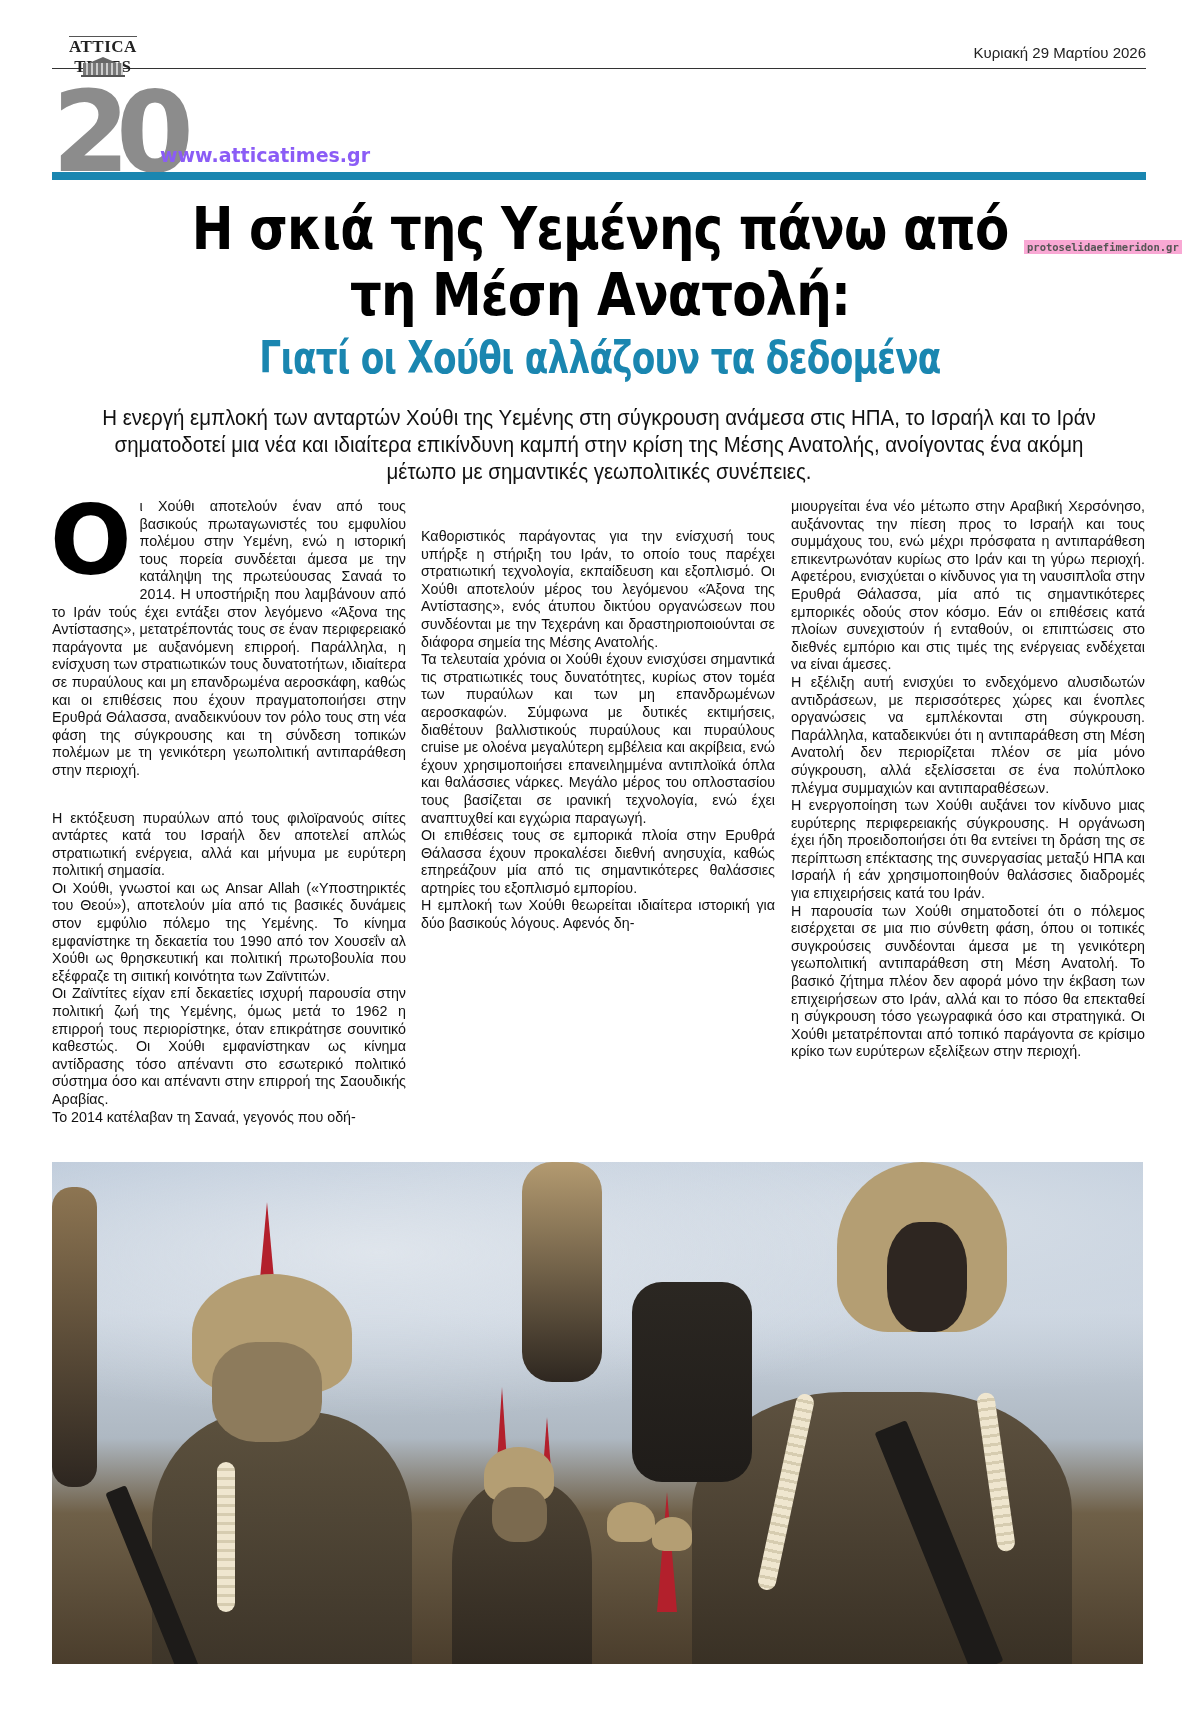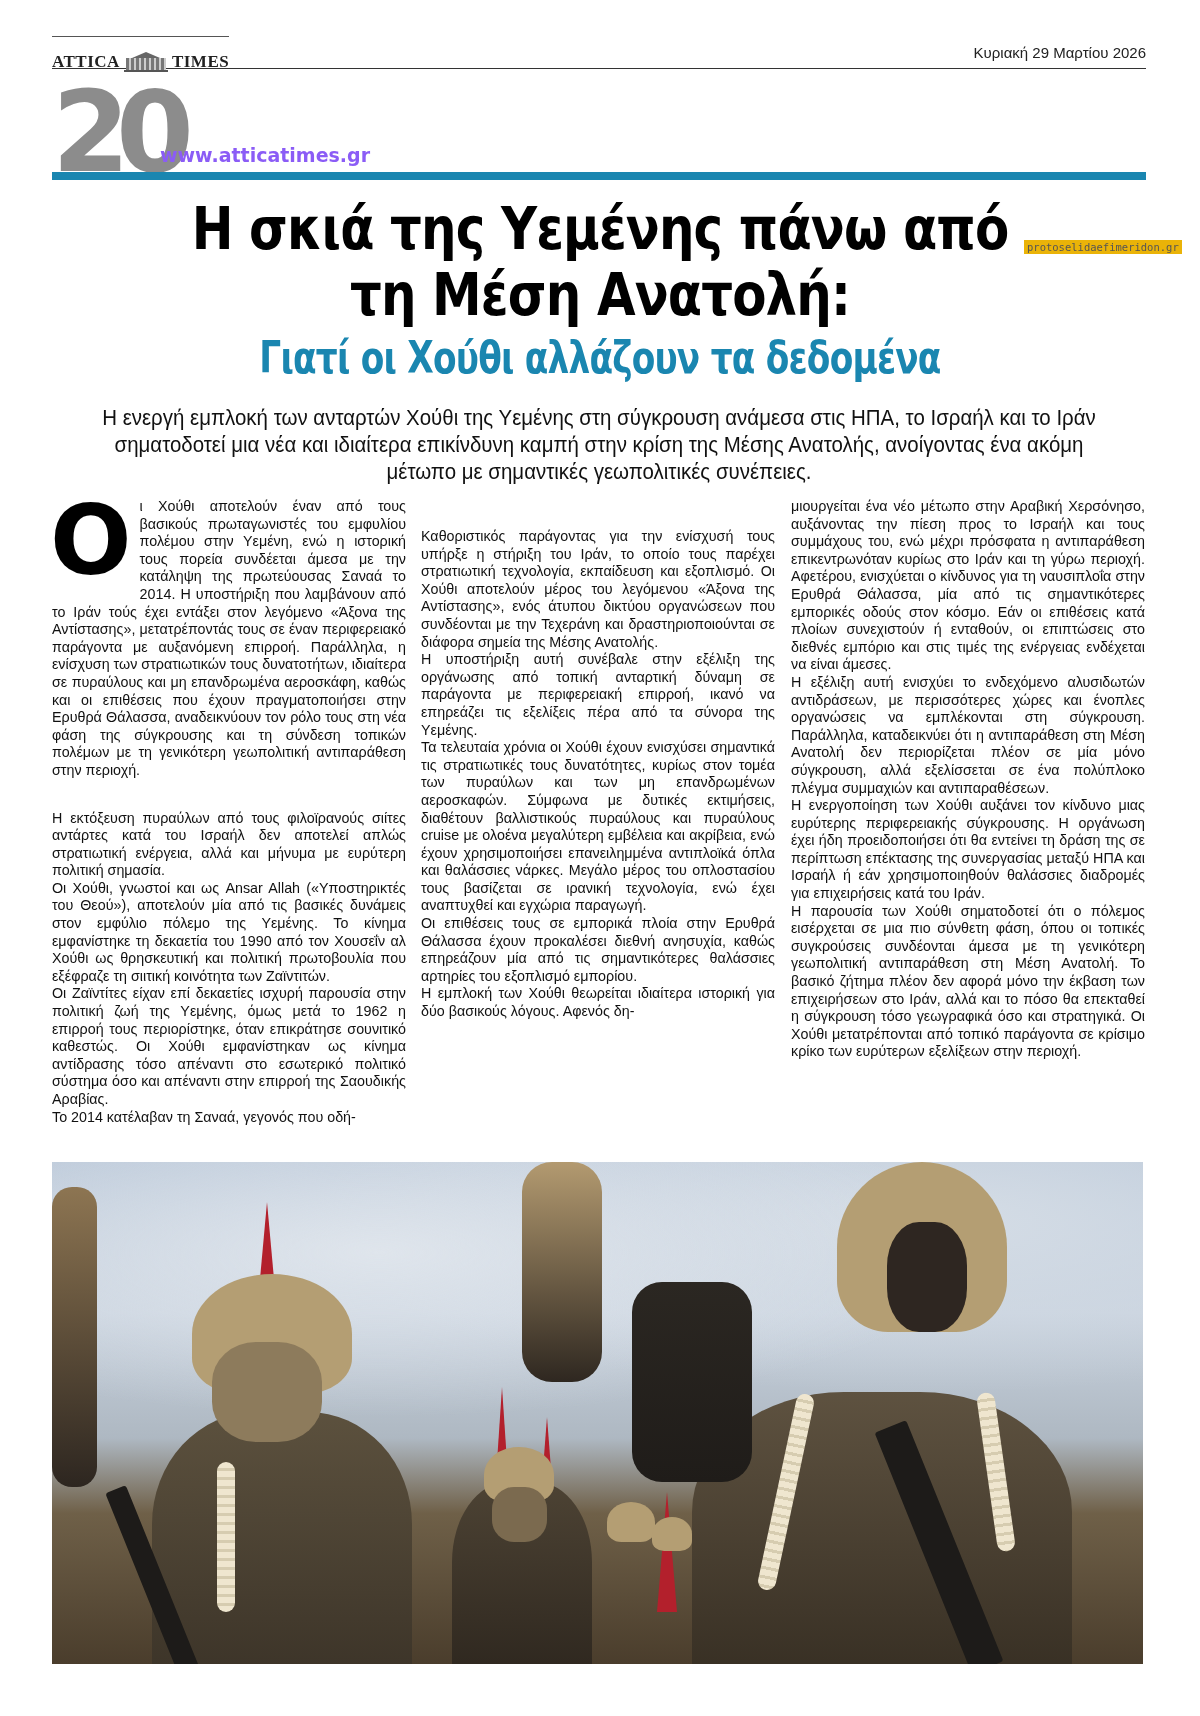--- a/index.html
+++ b/index.html
@@ -1,36 +1,36 @@
 <!DOCTYPE html>
 <html><head>
 <meta charset="utf-8">
 <style>
   html, body { margin: 0; padding: 0; background: #ffffff; }
   body { width: 1200px; height: 1716px; position: relative; overflow: hidden; font-family: "Liberation Sans", sans-serif; color: #111; }
 
   
   .masthead { position: absolute; left: 52px; top: 36px; width: 1094px; height: 32px; border-bottom: 1.5px solid #333; }
-  .logo { position: absolute; left: 0; top: 0; height: 30px; display: flex; align-items: center; border-top: 1.5px solid #555; padding-top: 10px; }
+  .logo { position: absolute; left: 17px; top: 0; height: 30px; display: flex; align-items: center; border-top: 1.5px solid #555; padding-top: 0; flex-direction: column; }
   .logo-word { font-family: "Liberation Serif", serif; font-weight: bold; font-size: 17px; letter-spacing: 0.5px; color: #222; }
   .logo-temple { width: 44px; height: 20px; margin: 0 4px; position: relative; }
   .temple-roof { position: absolute; left: 8px; top: 0; width: 28px; height: 0; border-left: 14px solid transparent; border-right: 14px solid transparent; border-bottom: 6px solid #666; box-sizing: border-box; }
   .temple-cols { position: absolute; left: 2px; top: 6px; width: 40px; height: 12px; background: repeating-linear-gradient(90deg, #777 0 3px, #ccc 3px 5px); }
   .temple-base { position: absolute; left: 0; top: 18px; width: 44px; height: 2px; background: #555; }
   .date { position: absolute; right: 0; top: 8px; font-size: 15px; color: #222; }
 
   
   .page-num { position: absolute; left: 52px; top: 76px; font-family: "DejaVu Sans", sans-serif; font-weight: bold; font-size: 112px; line-height: 1; color: #8c8c8c; letter-spacing: -14px; }
   .site-url { position: absolute; left: 160px; top: 144px; font-family: "DejaVu Sans", sans-serif; font-weight: bold; font-size: 19px; color: #8b5cf6; }
   .blue-rule { position: absolute; left: 52px; top: 172px; width: 1094px; height: 8px; background: #1a86b0; }
 
   
   .headline { position: absolute; left: 40px; top: 196px; width: 1120px; text-align: center; font-family: "DejaVu Sans", sans-serif; font-weight: bold; font-size: 58px; line-height: 66px; color: #000; transform: scaleX(0.86); transform-origin: center top; letter-spacing: -1px; }
   .subheadline { position: absolute; left: 40px; top: 332px; width: 1120px; text-align: center; font-family: "DejaVu Sans", sans-serif; font-weight: bold; font-size: 44px; line-height: 52px; color: #1a86b0; transform: scaleX(0.78); transform-origin: center top; letter-spacing: -1px; }
-  .watermark { position: absolute; left: 1024px; top: 240px; background: #eab308; padding: 1px 3px; font-family: "DejaVu Sans Mono", monospace; font-weight: normal; font-size: 10.5px; color: #555; }
+  .watermark { position: absolute; left: 1024px; top: 240px; background: #f9a8d4; padding: 1px 3px; font-family: "DejaVu Sans Mono", monospace; font-weight: bold; font-size: 10.5px; color: #555; }
 
   .lede { position: absolute; left: 52px; top: 404px; width: 1094px; text-align: center; font-size: 22px; line-height: 27px; color: #111; transform: scaleX(0.93); transform-origin: center top; }
 
   
   .columns { position: absolute; top: 498px; left: 52px; width: 1094px; height: 660px; }
   .col { position: absolute; top: 0; width: 354px; font-size: 14.3px; line-height: 17.6px; text-align: justify; color: #111; hyphens: manual; }
   .col p { margin: 0; }
   .col p.gap { margin-top: 30px; }
   .col1 { left: 0; }
   .col2 { left: 369px; }
@@ -82,21 +82,20 @@
     <p>
       <span class="dropcap">Ο</span><span>ι Χούθι αποτελούν έναν από τους βασικούς πρωταγωνιστές του εμφυλίου πολέμου στην Υεμένη, ενώ η ιστορική τους πορεία συνδέεται άμεσα με την κατάληψη της πρωτεύουσας Σαναά το 2014. Η υποστήριξη που λαμβάνουν από το Ιράν τούς έχει εντάξει στον λεγόμενο «Άξονα της Αντίστασης», μετατρέποντάς τους σε έναν περιφερειακό παράγοντα με αυξανόμενη επιρροή. Παράλληλα, η ενίσχυση των στρατιωτικών τους δυνατοτήτων, ιδιαίτερα σε πυραύλους και μη επανδρωμένα αεροσκάφη, καθώς και οι επιθέσεις που έχουν πραγματοποιήσει στην Ερυθρά Θάλασσα, αναδεικνύουν τον ρόλο τους στη νέα φάση της σύγκρουσης και τη σύνδεση τοπικών πολέμων με τη γενικότερη γεωπολιτική αντιπαράθεση στην περιοχή.</span>
     </p>
     <p class="gap">Η εκτόξευση πυραύλων από τους φιλοϊρανούς σιίτες αντάρτες κατά του Ισραήλ δεν αποτελεί απλώς στρατιωτική ενέργεια, αλλά και μήνυμα με ευρύτερη πολιτική σημασία.</p>
     <p>Οι Χούθι, γνωστοί και ως Ansar Allah («Υποστηρικτές του Θεού»), αποτελούν μία από τις βασικές δυνάμεις στον εμφύλιο πόλεμο της Υεμένης. Το κίνημα εμφανίστηκε τη δεκαετία του 1990 από τον Χουσεΐν αλ Χούθι ως θρησκευτική και πολιτική πρωτοβουλία που εξέφραζε τη σιιτική κοινότητα των Ζαϊντιτών.</p>
     <p>Οι Ζαϊντίτες είχαν επί δεκαετίες ισχυρή παρουσία στην πολιτική ζωή της Υεμένης, όμως μετά το 1962 η επιρροή τους περιορίστηκε, όταν επικράτησε σουνιτικό καθεστώς. Οι Χούθι εμφανίστηκαν ως κίνημα αντίδρασης τόσο απέναντι στο εσωτερικό πολιτικό σύστημα όσο και απέναντι στην επιρροή της Σαουδικής Αραβίας.</p>
     <p>Το 2014 κατέλαβαν τη Σαναά, γεγονός που οδή-</p>
   </div>
   <div class="col col2">
     <p class="gap">Καθοριστικός παράγοντας για την ενίσχυσή τους υπήρξε η στήριξη του Ιράν, το οποίο τους παρέχει στρατιωτική τεχνολογία, εκπαίδευση και εξοπλισμό. Οι Χούθι αποτελούν μέρος του λεγόμενου «Άξονα της Αντίστασης», ενός άτυπου δικτύου οργανώσεων που συνδέονται με την Τεχεράνη και δραστηριοποιούνται σε διάφορα σημεία της Μέσης Ανατολής.</p>
-    <p>Η υποστήριξη αυτή συνέβαλε στην εξέλιξη της οργάνωσης από τοπική ανταρτική δύναμη σε παράγοντα με περιφερειακή επιρροή, ικανό να επηρεάζει τις εξελίξεις πέρα από τα σύνορα της Υεμένης.</p>
     <p>Τα τελευταία χρόνια οι Χούθι έχουν ενισχύσει σημαντικά τις στρατιωτικές τους δυνατότητες, κυρίως στον τομέα των πυραύλων και των μη επανδρωμένων αεροσκαφών. Σύμφωνα με δυτικές εκτιμήσεις, διαθέτουν βαλλιστικούς πυραύλους και πυραύλους cruise με ολοένα μεγαλύτερη εμβέλεια και ακρίβεια, ενώ έχουν χρησιμοποιήσει επανειλημμένα αντιπλοϊκά όπλα και θαλάσσιες νάρκες. Μεγάλο μέρος του οπλοστασίου τους βασίζεται σε ιρανική τεχνολογία, ενώ έχει αναπτυχθεί και εγχώρια παραγωγή.</p>
     <p>Οι επιθέσεις τους σε εμπορικά πλοία στην Ερυθρά Θάλασσα έχουν προκαλέσει διεθνή ανησυχία, καθώς επηρεάζουν μία από τις σημαντικότερες θαλάσσιες αρτηρίες του εξοπλισμό εμπορίου.</p>
     <p>Η εμπλοκή των Χούθι θεωρείται ιδιαίτερα ιστορική για δύο βασικούς λόγους. Αφενός δη-</p>
   </div>
   <div class="col col3">
     <p>μιουργείται ένα νέο μέτωπο στην Αραβική Χερσόνησο, αυξάνοντας την πίεση προς το Ισραήλ και τους συμμάχους του, ενώ μέχρι πρόσφατα η αντιπαράθεση επικεντρωνόταν κυρίως στο Ιράν και τη γύρω περιοχή. Αφετέρου, ενισχύεται ο κίνδυνος για τη ναυσιπλοΐα στην Ερυθρά Θάλασσα, μία από τις σημαντικότερες εμπορικές οδούς στον κόσμο. Εάν οι επιθέσεις κατά πλοίων συνεχιστούν ή ενταθούν, οι επιπτώσεις στο διεθνές εμπόριο και στις τιμές της ενέργειας ενδέχεται να είναι άμεσες.</p>
     <p>Η εξέλιξη αυτή ενισχύει το ενδεχόμενο αλυσιδωτών αντιδράσεων, με περισσότερες χώρες και ένοπλες οργανώσεις να εμπλέκονται στη σύγκρουση. Παράλληλα, καταδεικνύει ότι η αντιπαράθεση στη Μέση Ανατολή δεν περιορίζεται πλέον σε μία μόνο σύγκρουση, αλλά εξελίσσεται σε ένα πολύπλοκο πλέγμα συμμαχιών και αντιπαραθέσεων.</p>
     <p>Η ενεργοποίηση των Χούθι αυξάνει τον κίνδυνο μιας ευρύτερης περιφερειακής σύγκρουσης. Η οργάνωση έχει ήδη προειδοποιήσει ότι θα εντείνει τη δράση της σε περίπτωση επέκτασης της συνεργασίας μεταξύ ΗΠΑ και Ισραήλ ή εάν χρησιμοποιηθούν θαλάσσιες διαδρομές για επιχειρήσεις κατά του Ιράν.</p>
     <p>Η παρουσία των Χούθι σηματοδοτεί ότι ο πόλεμος εισέρχεται σε μια πιο σύνθετη φάση, όπου οι τοπικές συγκρούσεις συνδέονται άμεσα με τη γενικότερη γεωπολιτική αντιπαράθεση στη Μέση Ανατολή. Το βασικό ζήτημα πλέον δεν αφορά μόνο την έκβαση των επιχειρήσεων στο Ιράν, αλλά και το πόσο θα επεκταθεί η σύγκρουση τόσο γεωγραφικά όσο και στρατηγικά. Οι Χούθι μετατρέπονται από τοπικό παράγοντα σε κρίσιμο κρίκο των ευρύτερων εξελίξεων στην περιοχή.</p>
   </div>

